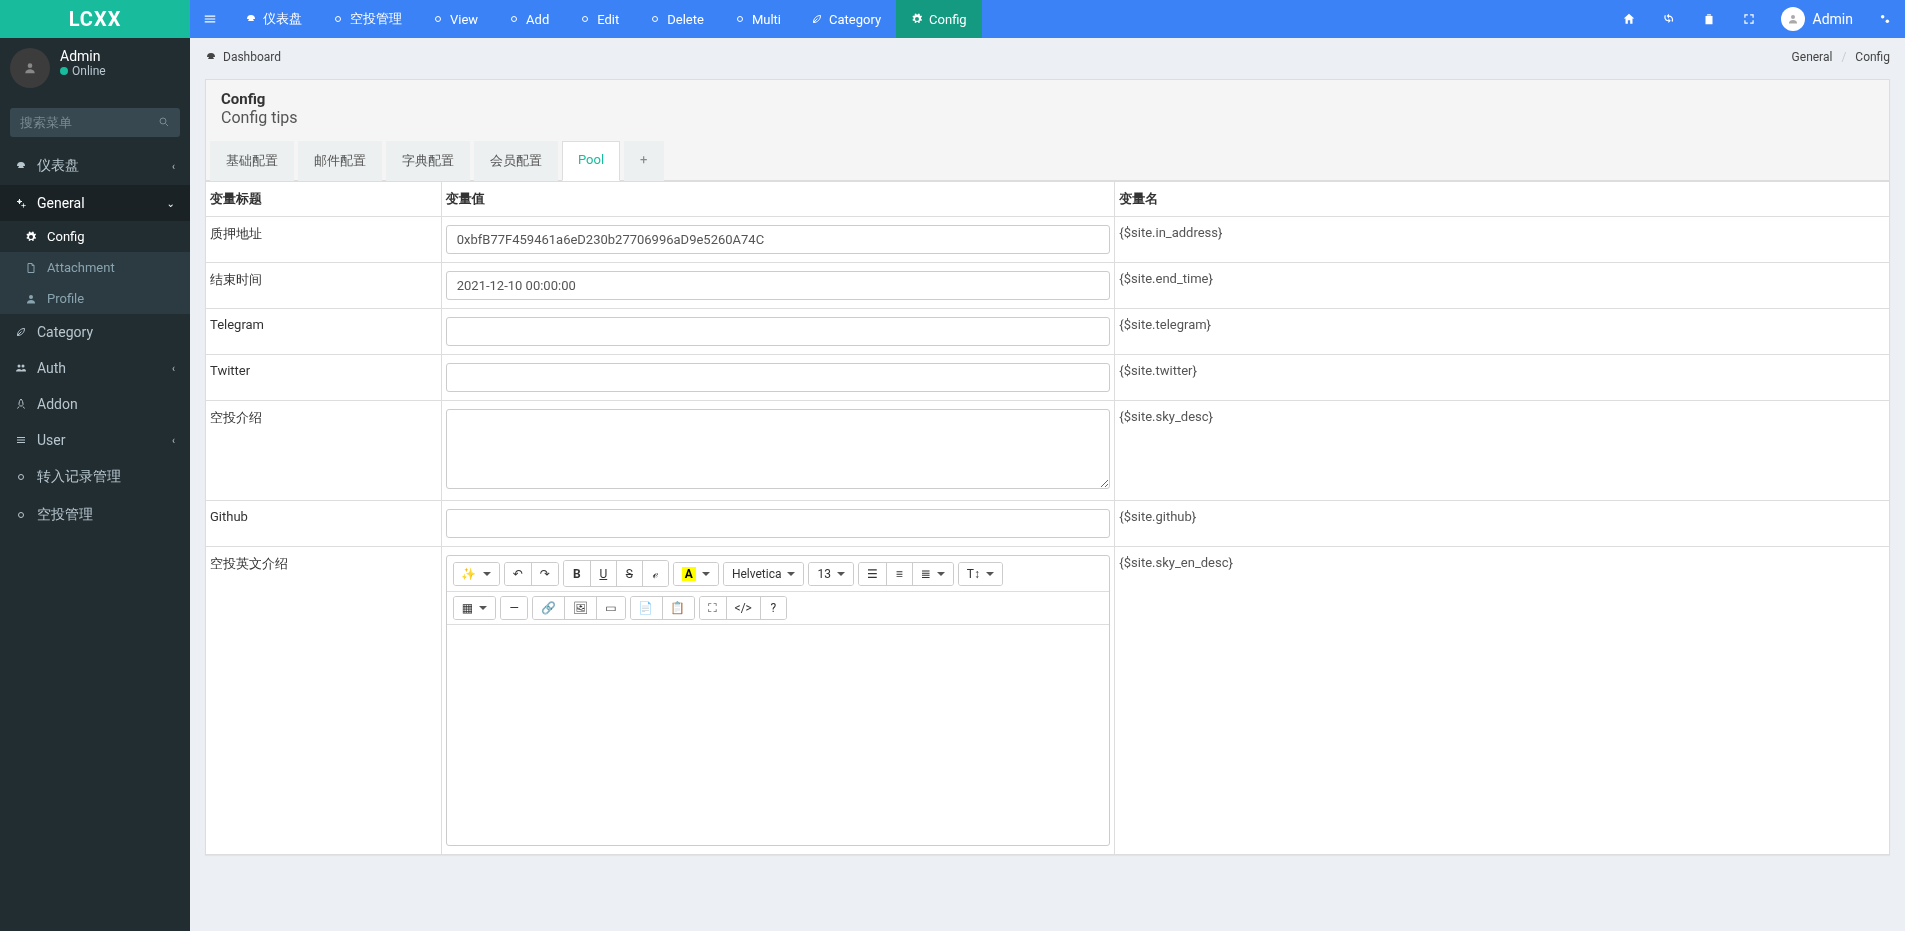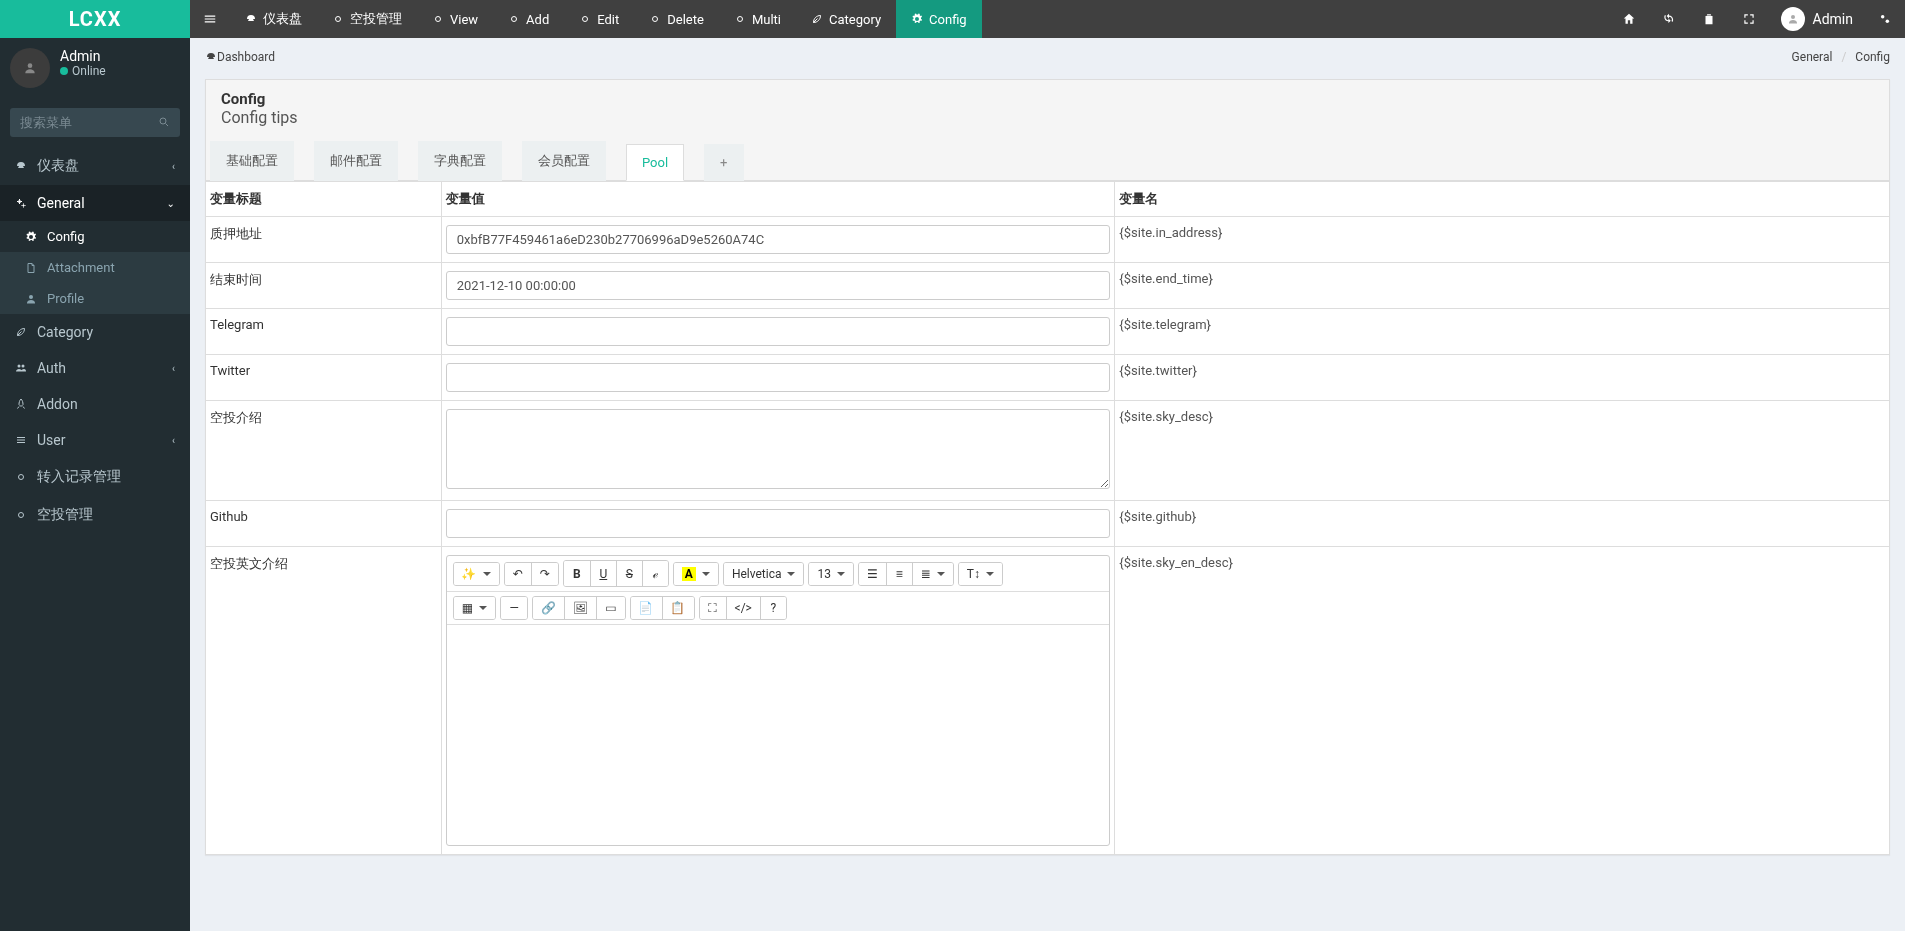--- a/index.html
+++ b/index.html
@@ -1,19 +1,19 @@
 <!DOCTYPE html>
 <html><head>
 <meta charset="utf-8">
 <style>
   * { box-sizing: border-box; margin: 0; padding: 0; font-family: -apple-system, BlinkMacSystemFont, "Segoe UI", Roboto, "Helvetica Neue", Arial, sans-serif; }
   body { background: #ecf0f5; font-size: 14px; color: #333; overflow-x: hidden; }
   
   
-  .header { position: fixed; top: 0; left: 0; right: 0; height: 38px; background: #404040; display: flex; align-items: stretch; z-index: 100; color: #fff; }
+  .header { position: fixed; top: 0; left: 0; right: 0; height: 38px; background: #3b82f6; display: flex; align-items: stretch; z-index: 100; color: #fff; }
   .logo { width: 190px; min-width:190px; background: #18bc9c; display: flex; align-items: center; justify-content: center; font-size: 20px; font-weight: bold; letter-spacing: 1px; }
   .header-top { flex: 1; display: flex; align-items: stretch; }
   .header-left-btn { width: 40px; display: flex; align-items: center; justify-content: center; cursor: pointer; }
   .nav-tabs-top { display: flex; align-items: stretch; flex:1; }
   .nav-tab-top { display: flex; align-items: center; padding: 0 15px; cursor: pointer; font-size: 13px; gap: 6px; white-space:nowrap; }
   .nav-tab-top.active { background: #149a80; }
   .header-right { display: flex; align-items: stretch; }
   .hr-btn { width: 40px; display: flex; align-items: center; justify-content: center; cursor: pointer; }
   .hr-user { display: flex; align-items: center; gap: 8px; padding: 0 12px; cursor: pointer; }
   .hr-avatar { width: 24px; height: 24px; border-radius: 50%; background: #fff; display: flex; align-items: center; justify-content: center; color:#aaa;}
@@ -35,32 +35,32 @@
   .sidebar-menu > li.open { background: #1a2226; }
   .sidebar-menu > li.open > a { color:#fff; }
   .sidebar-menu > li > a .arrow { margin-left:auto; font-size:10px; }
   .treeview-menu { list-style: none; background: #2c3b41; }
   .treeview-menu li a { display: flex; align-items: center; padding: 8px 15px 8px 25px; color: #8aa4af; text-decoration: none; gap: 10px; cursor:pointer; font-size:13px; }
   .treeview-menu li.active a { color: #fff; background:#222d32; }
   
   
   .content-wrapper { margin-left: 190px; padding-top: 38px; min-height: 100vh; }
   .content-header { padding: 12px 15px 0; display:flex; justify-content:space-between; align-items:center; font-size:12px; color:#444; }
-  .content-header .bc { display:flex; align-items:center; color:#444; }
+  .content-header .bc { display:flex; align-items:center; gap:6px; color:#444; }
   .content-header .crumbs { color:#444; }
   .content-header .crumbs a { color:#444; text-decoration:none; }
   .content-header .crumbs .sep { margin: 0 6px; color:#ccc; }
   .content { padding: 15px; }
   
   .box { background: #fff; border-top: 0; box-shadow: 0 1px 1px rgba(0,0,0,.05); }
   .box-header { padding: 10px 15px; background:#f5f5f5; border:1px solid #ddd; border-bottom: none; }
   .box-header h3 { font-size: 15px; font-weight: bold; margin: 0; }
   .box-header small { font-size: 16px; color: #555; }
   
-  .nav-tabs-panel { background: #f5f5f5; border:1px solid #ddd; border-top:none; padding: 4px 0 0 4px; display: flex; gap: 16px; align-items: flex-end; }
+  .nav-tabs-panel { background: #f5f5f5; border:1px solid #ddd; border-top:none; padding: 4px 0 0 4px; display: flex; gap: 0; }
   .nav-tabs-panel .tab { padding: 10px 15px; background: #ecf0f1; border:1px solid #ecf0f1; cursor:pointer; font-size:13px; color:#555; margin-right:4px; margin-bottom:-1px;}
   .nav-tabs-panel .tab.active { background: #fff; border:1px solid #ddd; border-bottom:1px solid #fff; color:#18bc9c; }
   .nav-tabs-panel .tab.add { color:#888; }
   
   .table { width: 100%; border-collapse: collapse; background:#fff; }
   .table th, .table td { padding: 8px 4px; border: 1px solid #ddd; text-align: left; font-size: 13px; vertical-align: top; }
   .table th { font-weight: bold; background:#fff; }
   .form-control { width: 100%; padding: 6px 10px; border: 1px solid #ccc; border-radius: 3px; font-size: 13px; color:#555; }
   textarea.form-control { min-height: 80px; resize: vertical; }
   .varname { color: #555; font-size: 13px; }

